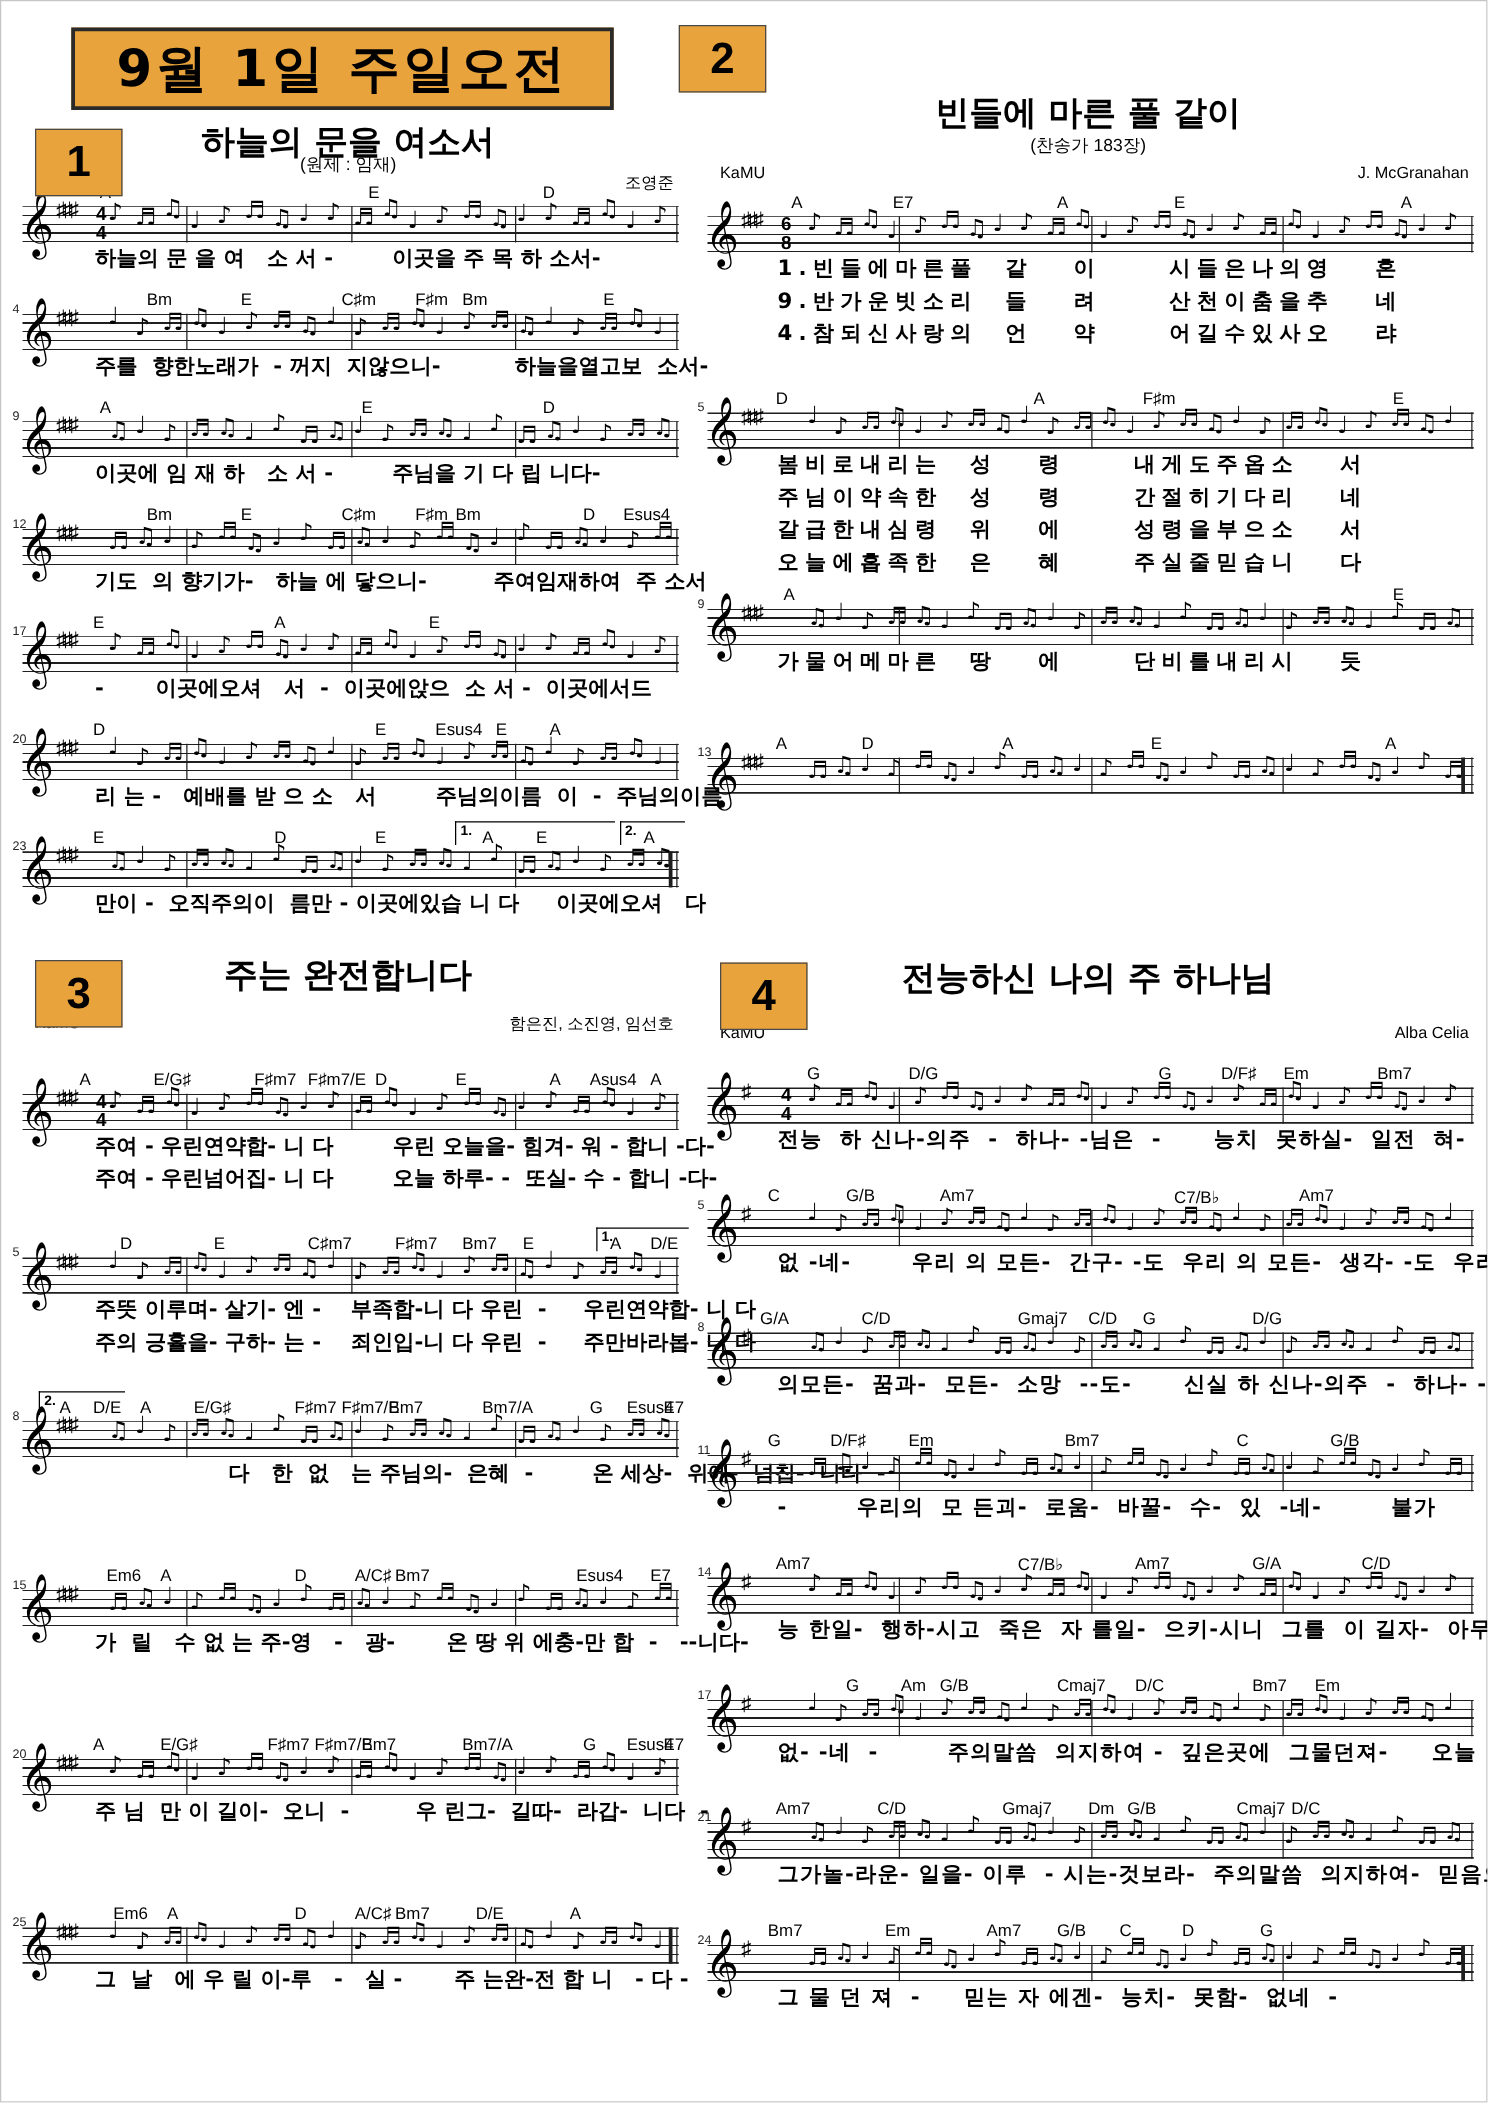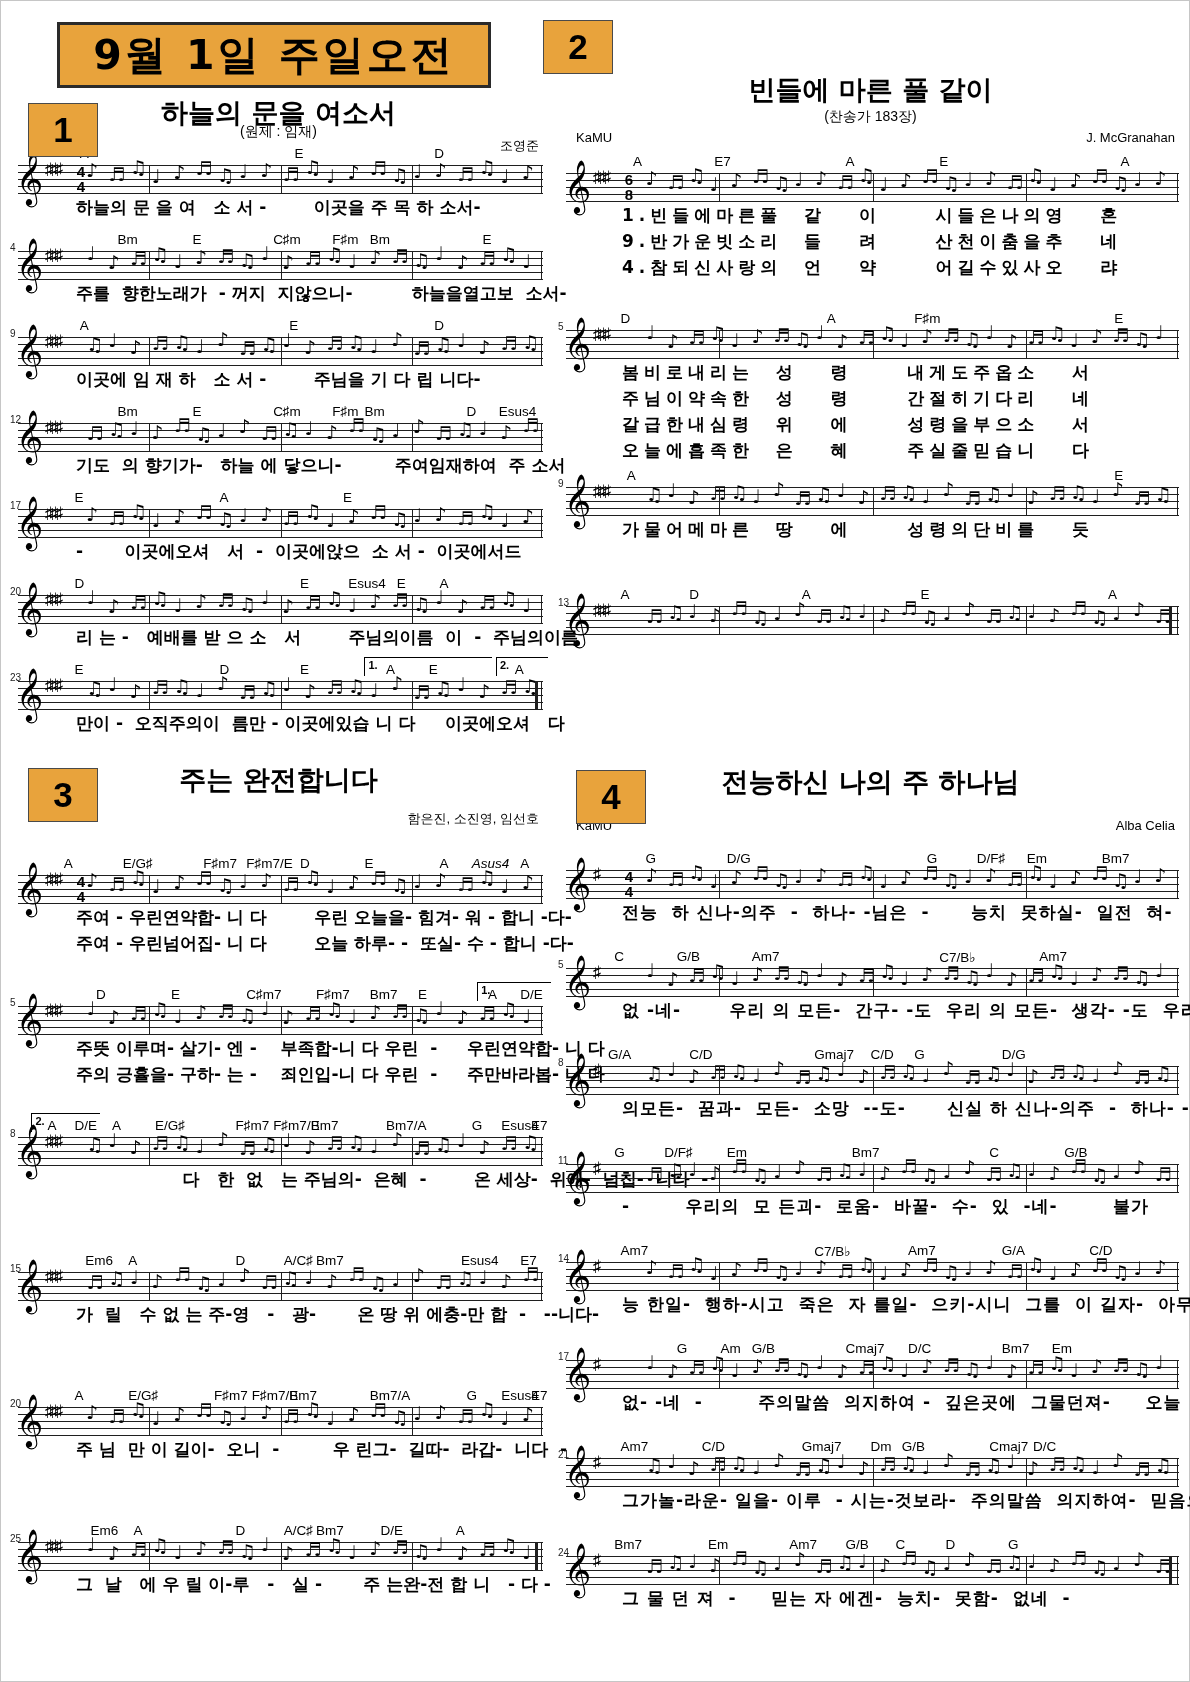--- a/index.html
+++ b/index.html
@@ -498,21 +498,21 @@
             <div class="note" style="left: 85.625%; top: 0px;">♩</div>
             <div class="note" style="left: 89.0833%; top: -7px;">♪</div>
             <div class="note" style="left: 92.5417%; top: 2px;">♬</div>
             <div class="note" style="left: 96%; top: -2px;">♫</div>
             <div class="bar" style="left: 25%;"></div>
             <div class="bar" style="left: 50%;"></div>
             <div class="bar" style="left: 75%;"></div>
             <div class="bar" style="left: 99.7%;"></div>
           </div>
           <div class="lyrics" style="padding-left: 64px;">
-            <div class="lyr">가물어메마른  땅   에     성령의단비를   듯</div>
+            <div class="lyr">가물어메마른  땅   에     단비를내리시   듯</div>
           </div>
         </div>
         <div class="system" style="height: 119px;">
           <div class="mnum">13</div>
           <div class="chordrow">
             <div class="chord" style="left: 10%;">A</div>
             <div class="chord" style="left: 21%;">D</div>
             <div class="chord" style="left: 39%;">A</div>
             <div class="chord" style="left: 58%;">E</div>
             <div class="chord" style="left: 88%;">A</div>
@@ -564,21 +564,21 @@
       <div class="systems">
         <div class="system" style="height: 131px;">
           <div class="chordrow">
             <div class="chord" style="left: 10%;">A</div>
             <div class="chord" style="left: 21%;">E/G♯</div>
             <div class="chord" style="left: 36%;">F♯m7</div>
             <div class="chord" style="left: 44%;">F♯m7/E</div>
             <div class="chord" style="left: 54%;">D</div>
             <div class="chord" style="left: 66%;">E</div>
             <div class="chord" style="left: 80%;">A</div>
-            <div class="chord" style="left: 86%; font-style: italic;">Asus4</div>
+            <div class="chord" style="left: 86%;">Asus4</div>
             <div class="chord" style="left: 95%;">A</div>
           </div>
           <div class="staff">
             <div class="clef">𝄞</div>
             <div class="keysig">♯♯♯</div>
             <div class="timesig">
               <div class="">4</div>
               <div class="">4</div>
             </div>
             <div class="note" style="left: 13%; top: -4px;">♪</div>

